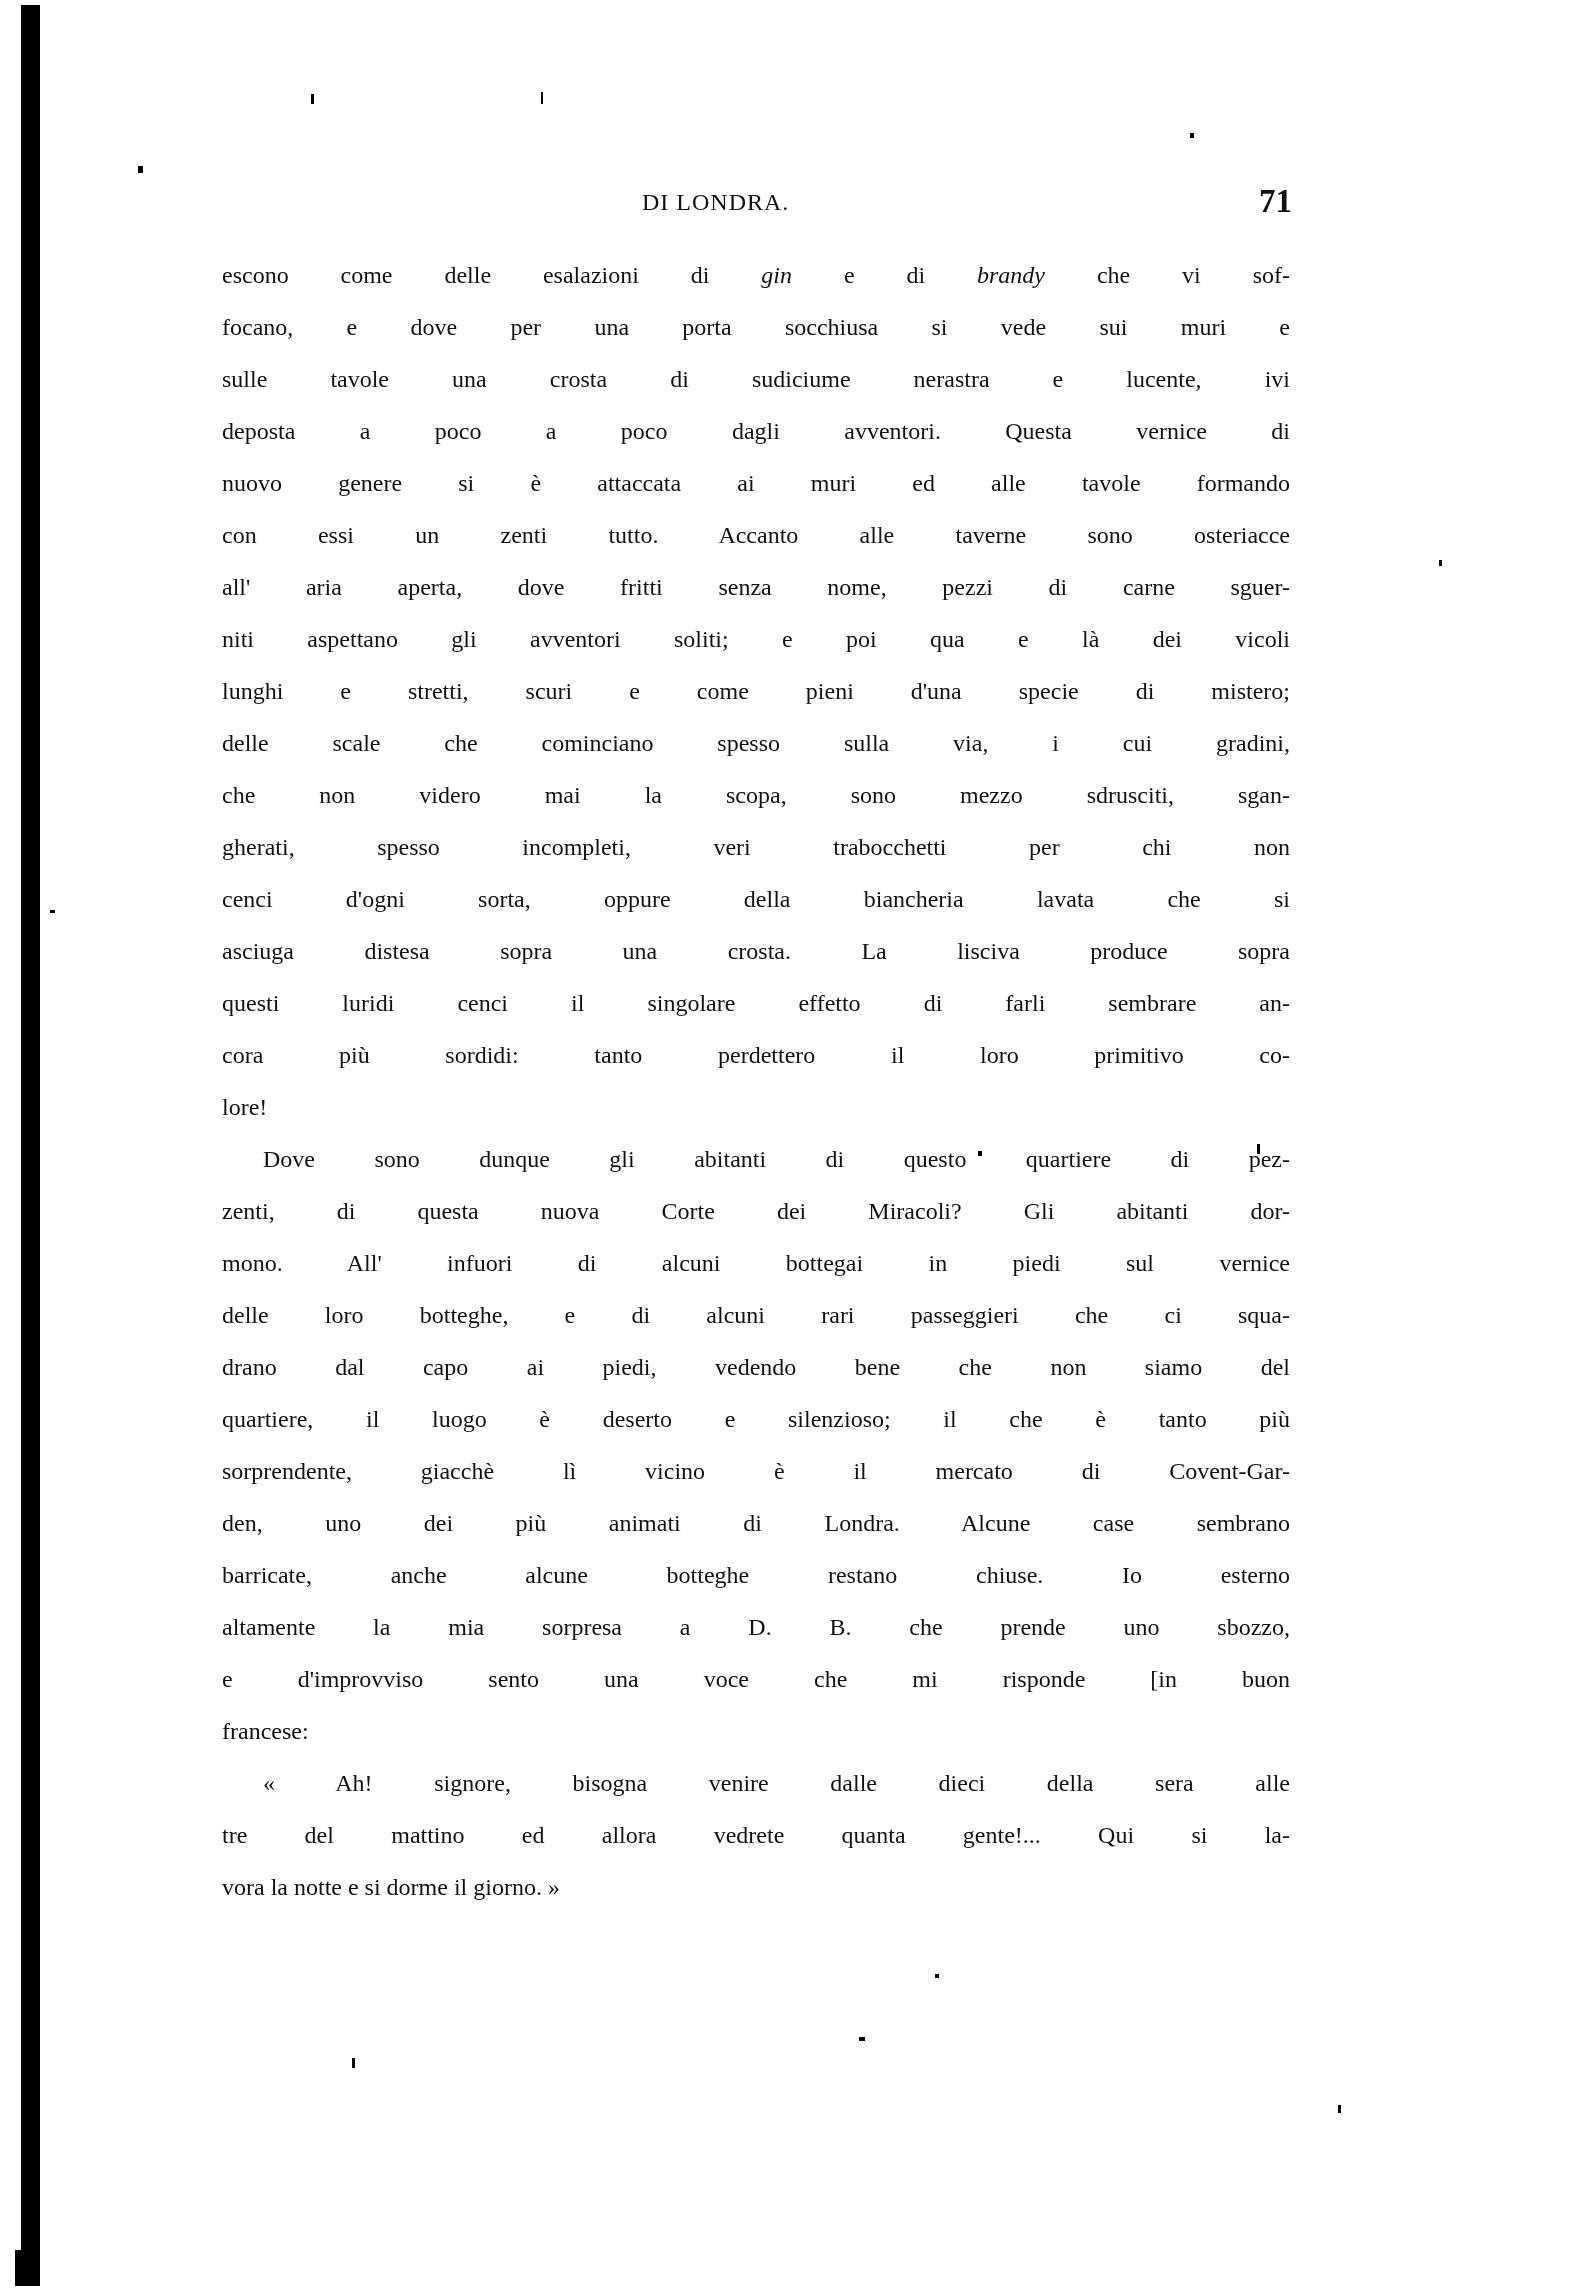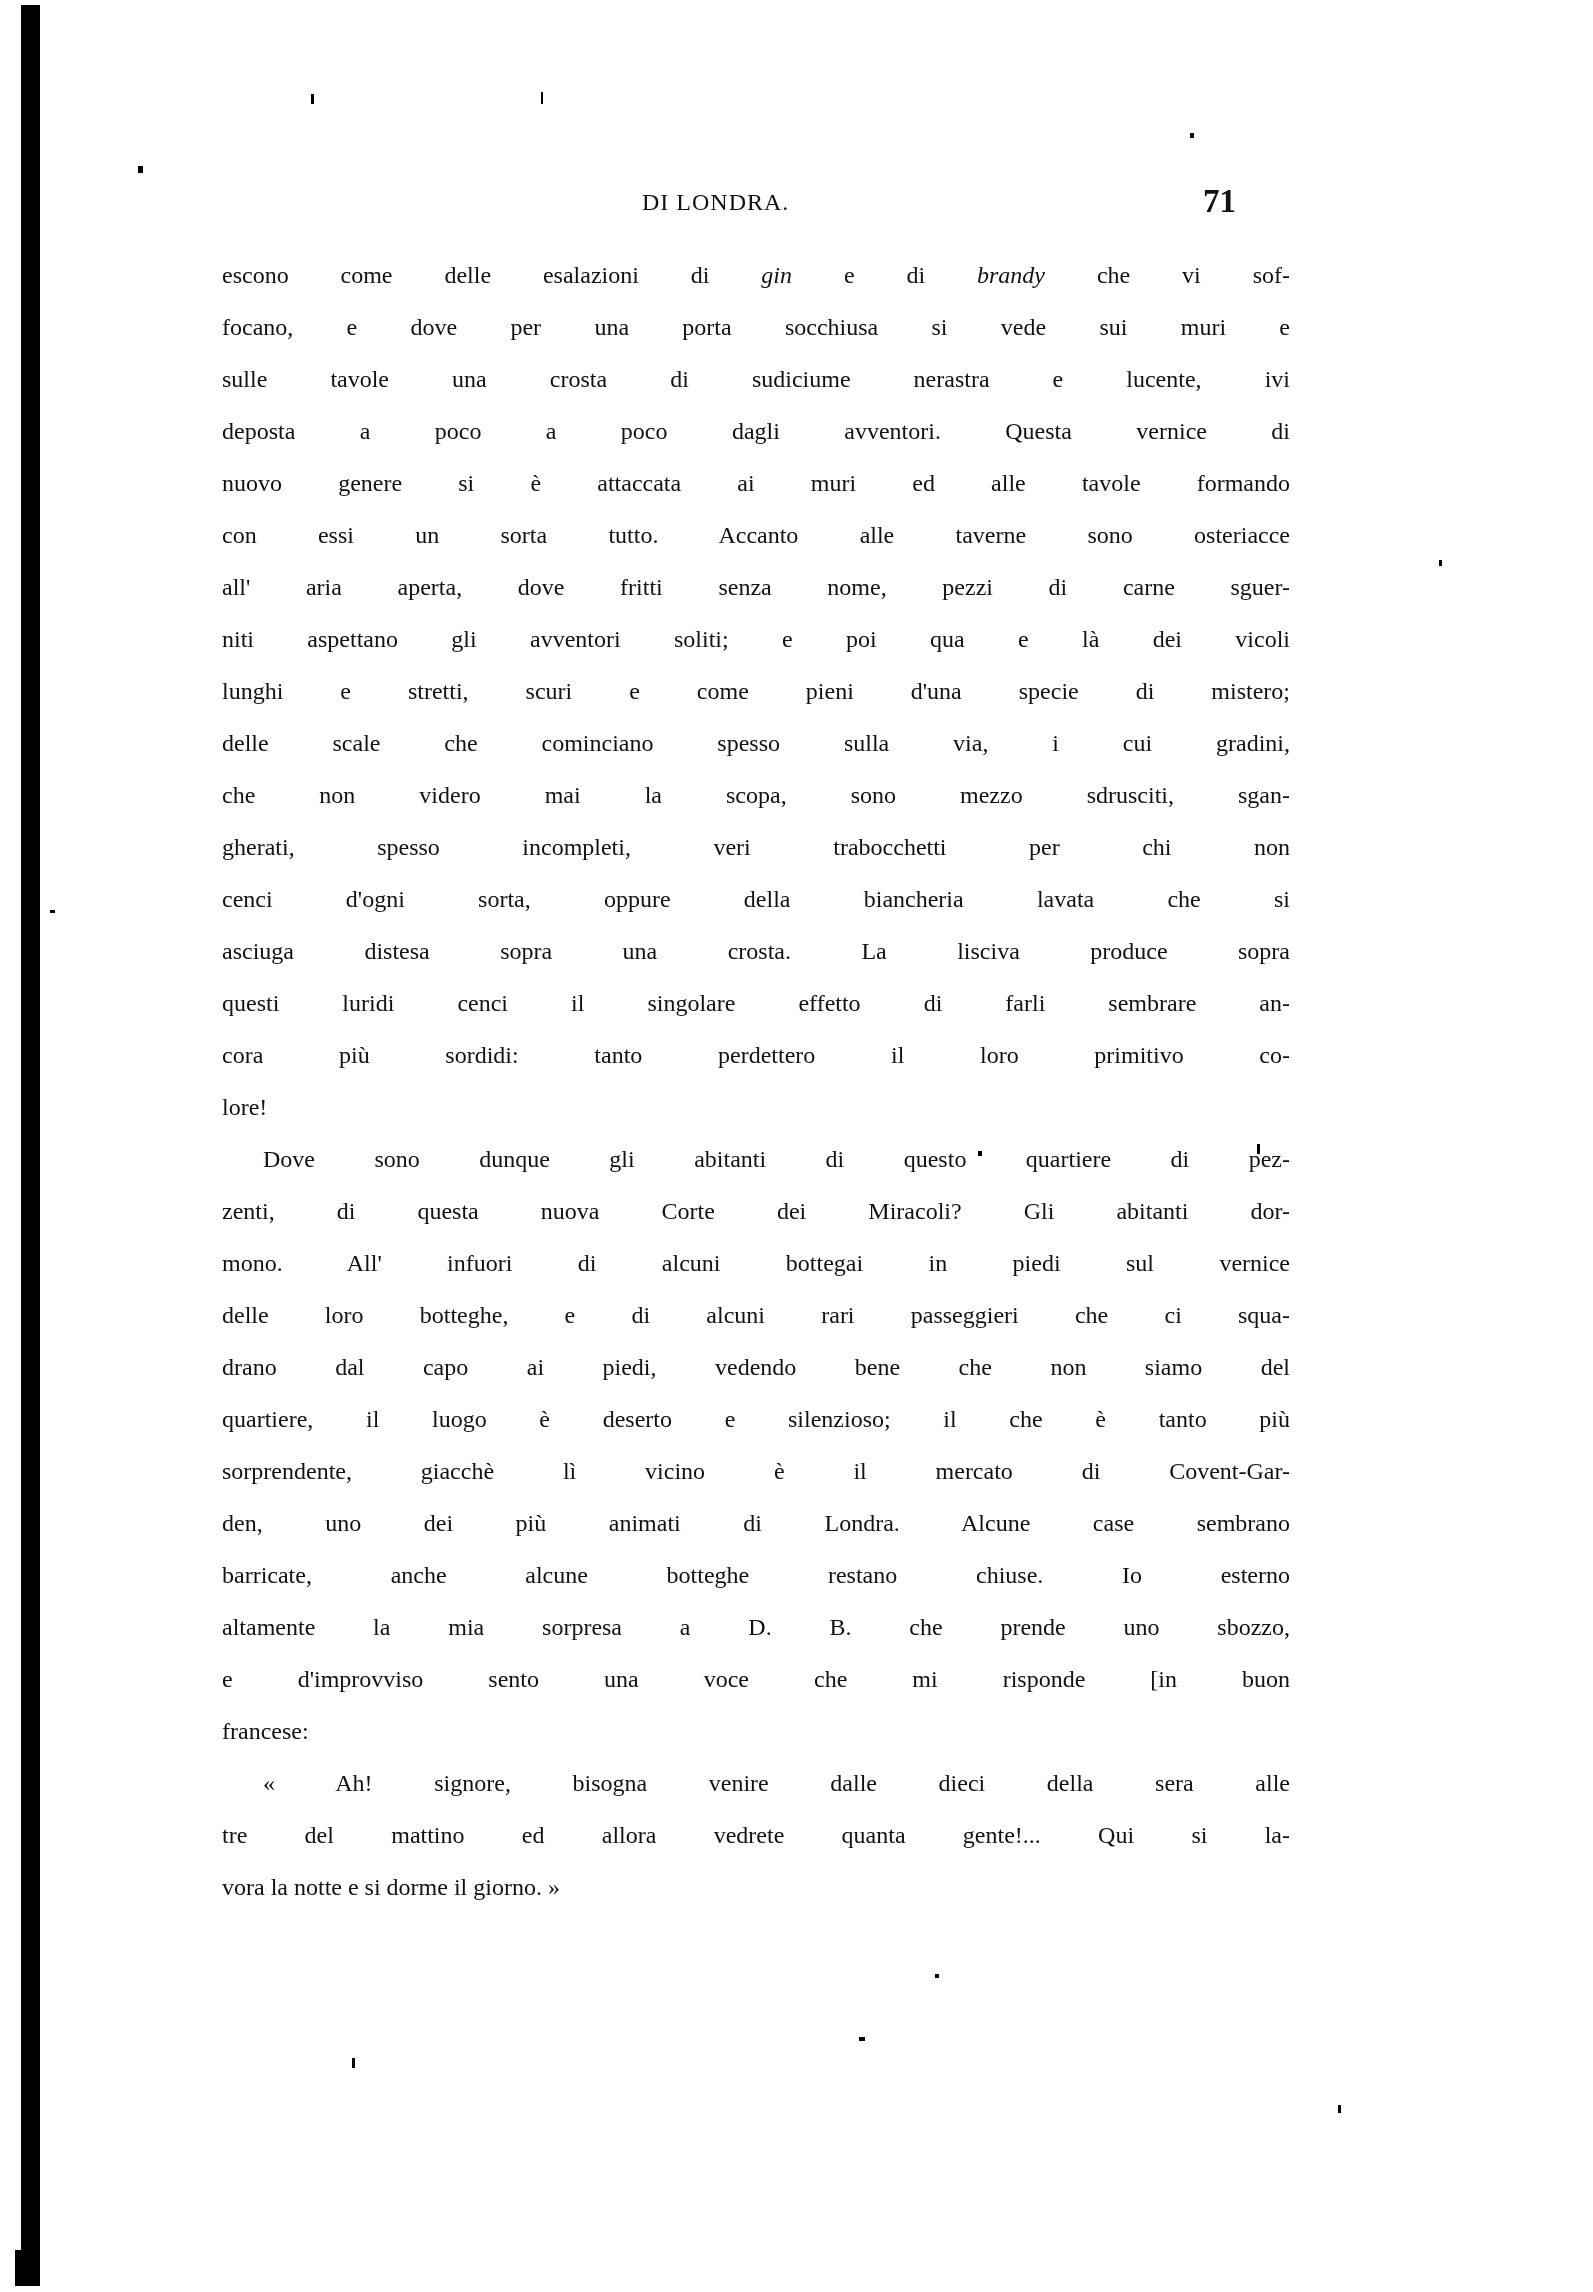--- a/index.html
+++ b/index.html
@@ -16,21 +16,21 @@
     position: absolute; left: 14.5px; top: 2250px; width: 21px; height: 36px;
     background: #000000;
   }
   .running-head {
     position: absolute; left: 642px; top: 189px;
     font-family: "Liberation Serif", serif;
     font-size: 24px; font-weight: normal; letter-spacing: 1px;
     font-variant: small-caps;
   }
   .page-number {
-    position: absolute; left: 1190px; top: 183px; width: 46px; text-align: right;
+    position: absolute; left: 1246px; top: 183px; width: 46px; text-align: right;
     font-family: "Liberation Serif", serif;
     font-size: 33px; font-weight: bold;
   }
   .text-block {
     position: absolute; left: 222px; top: 249px; width: 1068px;
   }
   .line {
     height: 52px; line-height: 52px;
     font-family: "Liberation Serif", serif;
     font-size: 24px;
@@ -51,21 +51,21 @@
 
 <div class="running-head">DI LONDRA.</div>
 <div class="page-number">71</div>
 
 <div class="text-block" id="text-block">
     <div class="line"><span>escono come delle esalazioni di </span><i>gin</i><span> e di </span><i>brandy</i><span> che vi sof-</span></div>
     <div class="line"><span>focano, e dove per una porta socchiusa si vede sui muri e</span></div>
     <div class="line"><span>sulle tavole una crosta di sudiciume nerastra e lucente, ivi</span></div>
     <div class="line"><span>deposta a poco a poco dagli avventori. Questa vernice di</span></div>
     <div class="line"><span>nuovo genere si è attaccata ai muri ed alle tavole formando</span></div>
-    <div class="line"><span>con essi un sorta tutto. Accanto alle taverne sono osteriacce</span></div>
+    <div class="line"><span>con essi un zenti tutto. Accanto alle taverne sono osteriacce</span></div>
     <div class="line"><span>all' aria aperta, dove fritti senza nome, pezzi di carne sguer-</span></div>
     <div class="line"><span>niti aspettano gli avventori soliti; e poi qua e là dei vicoli</span></div>
     <div class="line"><span>lunghi e stretti, scuri e come pieni d'una specie di mistero;</span></div>
     <div class="line"><span>delle scale che cominciano spesso sulla via, i cui gradini,</span></div>
     <div class="line"><span>che non videro mai la scopa, sono mezzo sdrusciti, sgan-</span></div>
     <div class="line"><span>gherati, spesso incompleti, veri trabocchetti per chi non</span></div>
     <div class="line"><span>cenci d'ogni sorta, oppure della biancheria lavata che si</span></div>
     <div class="line"><span>asciuga distesa sopra una crosta. La lisciva produce sopra</span></div>
     <div class="line"><span>questi luridi cenci il singolare effetto di farli sembrare an-</span></div>
     <div class="line"><span>cora più sordidi: tanto perdettero il loro primitivo co-</span></div>

